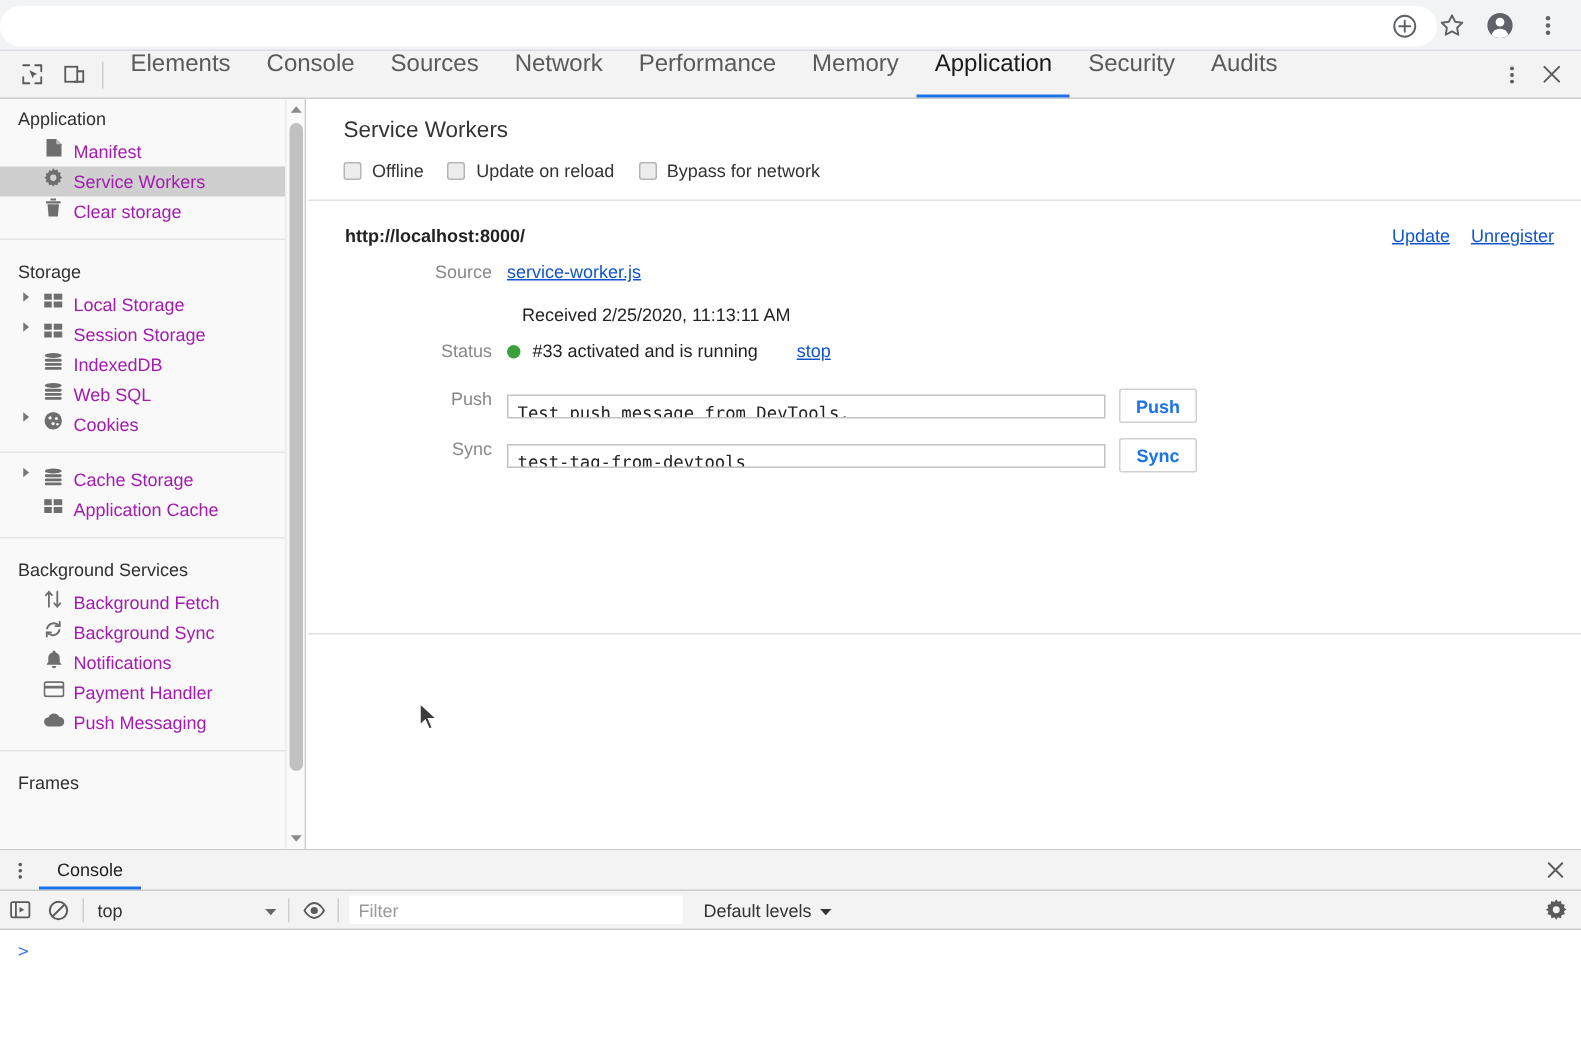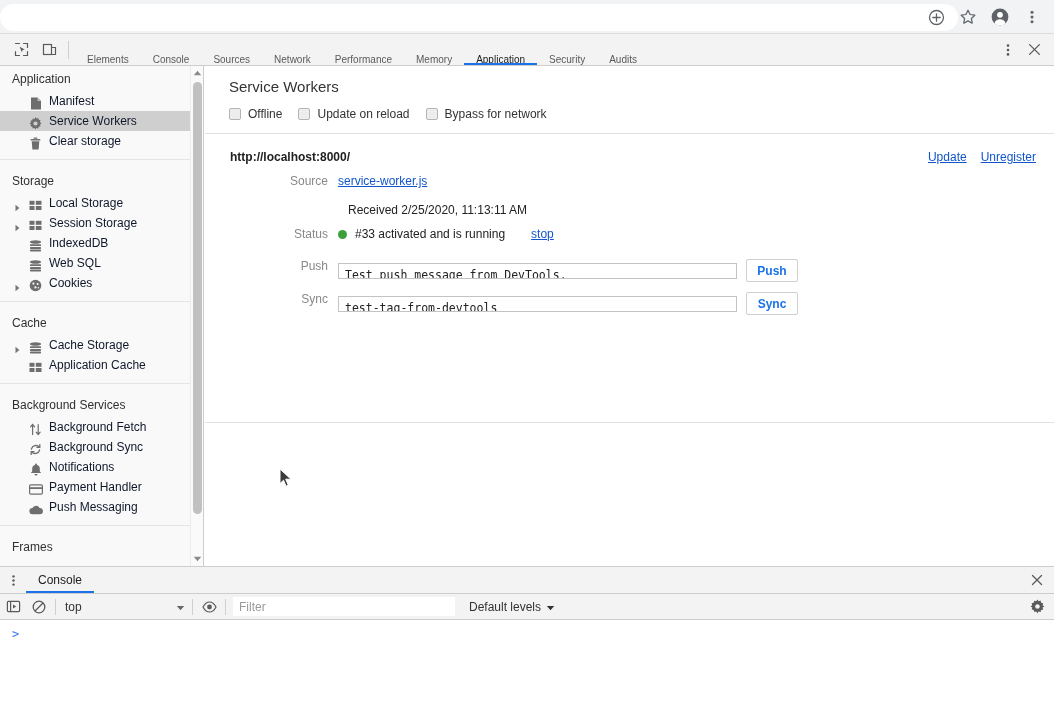--- a/index.html
+++ b/index.html
@@ -57,23 +57,23 @@
     color: #5a5a5a;
   }
   .dt-sep {
     width: 1px; height: 18px;
     background: #cfcfcf;
     align-self: center;
     margin: 0 6px 0 2px;
   }
   .dt-tabs { display: flex; align-items: stretch; }
   .dt-tab {
-    display: flex; align-items: flex-end;
+    display: flex; align-items: flex-start;
     padding: 0 12px;
-    font-size: 10px;
+    font-size: 16px;
     color: #5a5a5a;
     white-space: nowrap;
     position: relative;
   }
   .dt-tab.active { color: #1a1a1a; }
   .dt-tab.active::after {
     content: "";
     position: absolute; left: 0; right: 0; bottom: 0;
     height: 2px; background: #1a73e8;
   }
@@ -107,25 +107,25 @@
   }
   .sb-scroll { position: absolute; inset: 0 13px 0 0; }
   .sb-group { padding: 0 0 8px 0; }
   .sb-group + .sb-group { border-top: 1px solid #e5e5e5; padding-top: 8px; }
   .sb-title {
     padding: 6px 0 5px 12px;
     font-size: 12px;
     color: #303030;
   }
   .sb-item {
-    display: flex; align-items: flex-end;
+    display: flex; align-items: flex-start;
     height: 20px;
     padding-left: 12px;
     gap: 6px;
-    color: #0f172a;
+    color: #a21caf;
     white-space: nowrap;
   }
   .sb-item.selected { background: #cfcfcf; }
   .sb-twisty {
     width: 10px; height: 10px;
     flex: 0 0 10px;
     display: flex; align-items: center; justify-content: center;
     color: #777;
   }
   .sb-ico {
@@ -546,21 +546,20 @@
                 <circle cx="8.6" cy="5" r="1" fill="#f9f9f9"></circle>
                 <circle cx="6.4" cy="8.4" r="1.1" fill="#f9f9f9"></circle>
                 <circle cx="9.3" cy="8.8" r=".8" fill="#f9f9f9"></circle>
               </svg>
           </span>
           <span class="sb-label">Cookies</span>
         </div>
       </div>
 
       <div class="sb-group">
-        <div class="sb-title">Cache</div>
         <div class="sb-item">
           <span class="sb-twisty">
             <svg width="7" height="8" viewBox="0 0 7 8">
                 <path d="M1.5 .8L5.4 4 1.5 7.2z" fill="currentColor"></path>
               </svg>
           </span>
           <span class="sb-ico">
             <svg width="13" height="12" viewBox="0 0 13 12">
                 <ellipse cx="6.5" cy="2" rx="5.6" ry="1.7" fill="#6e6e6e"></ellipse>
                 <rect x=".9" y="4.2" width="11.2" height="1.9" rx=".9" fill="#6e6e6e"></rect>

